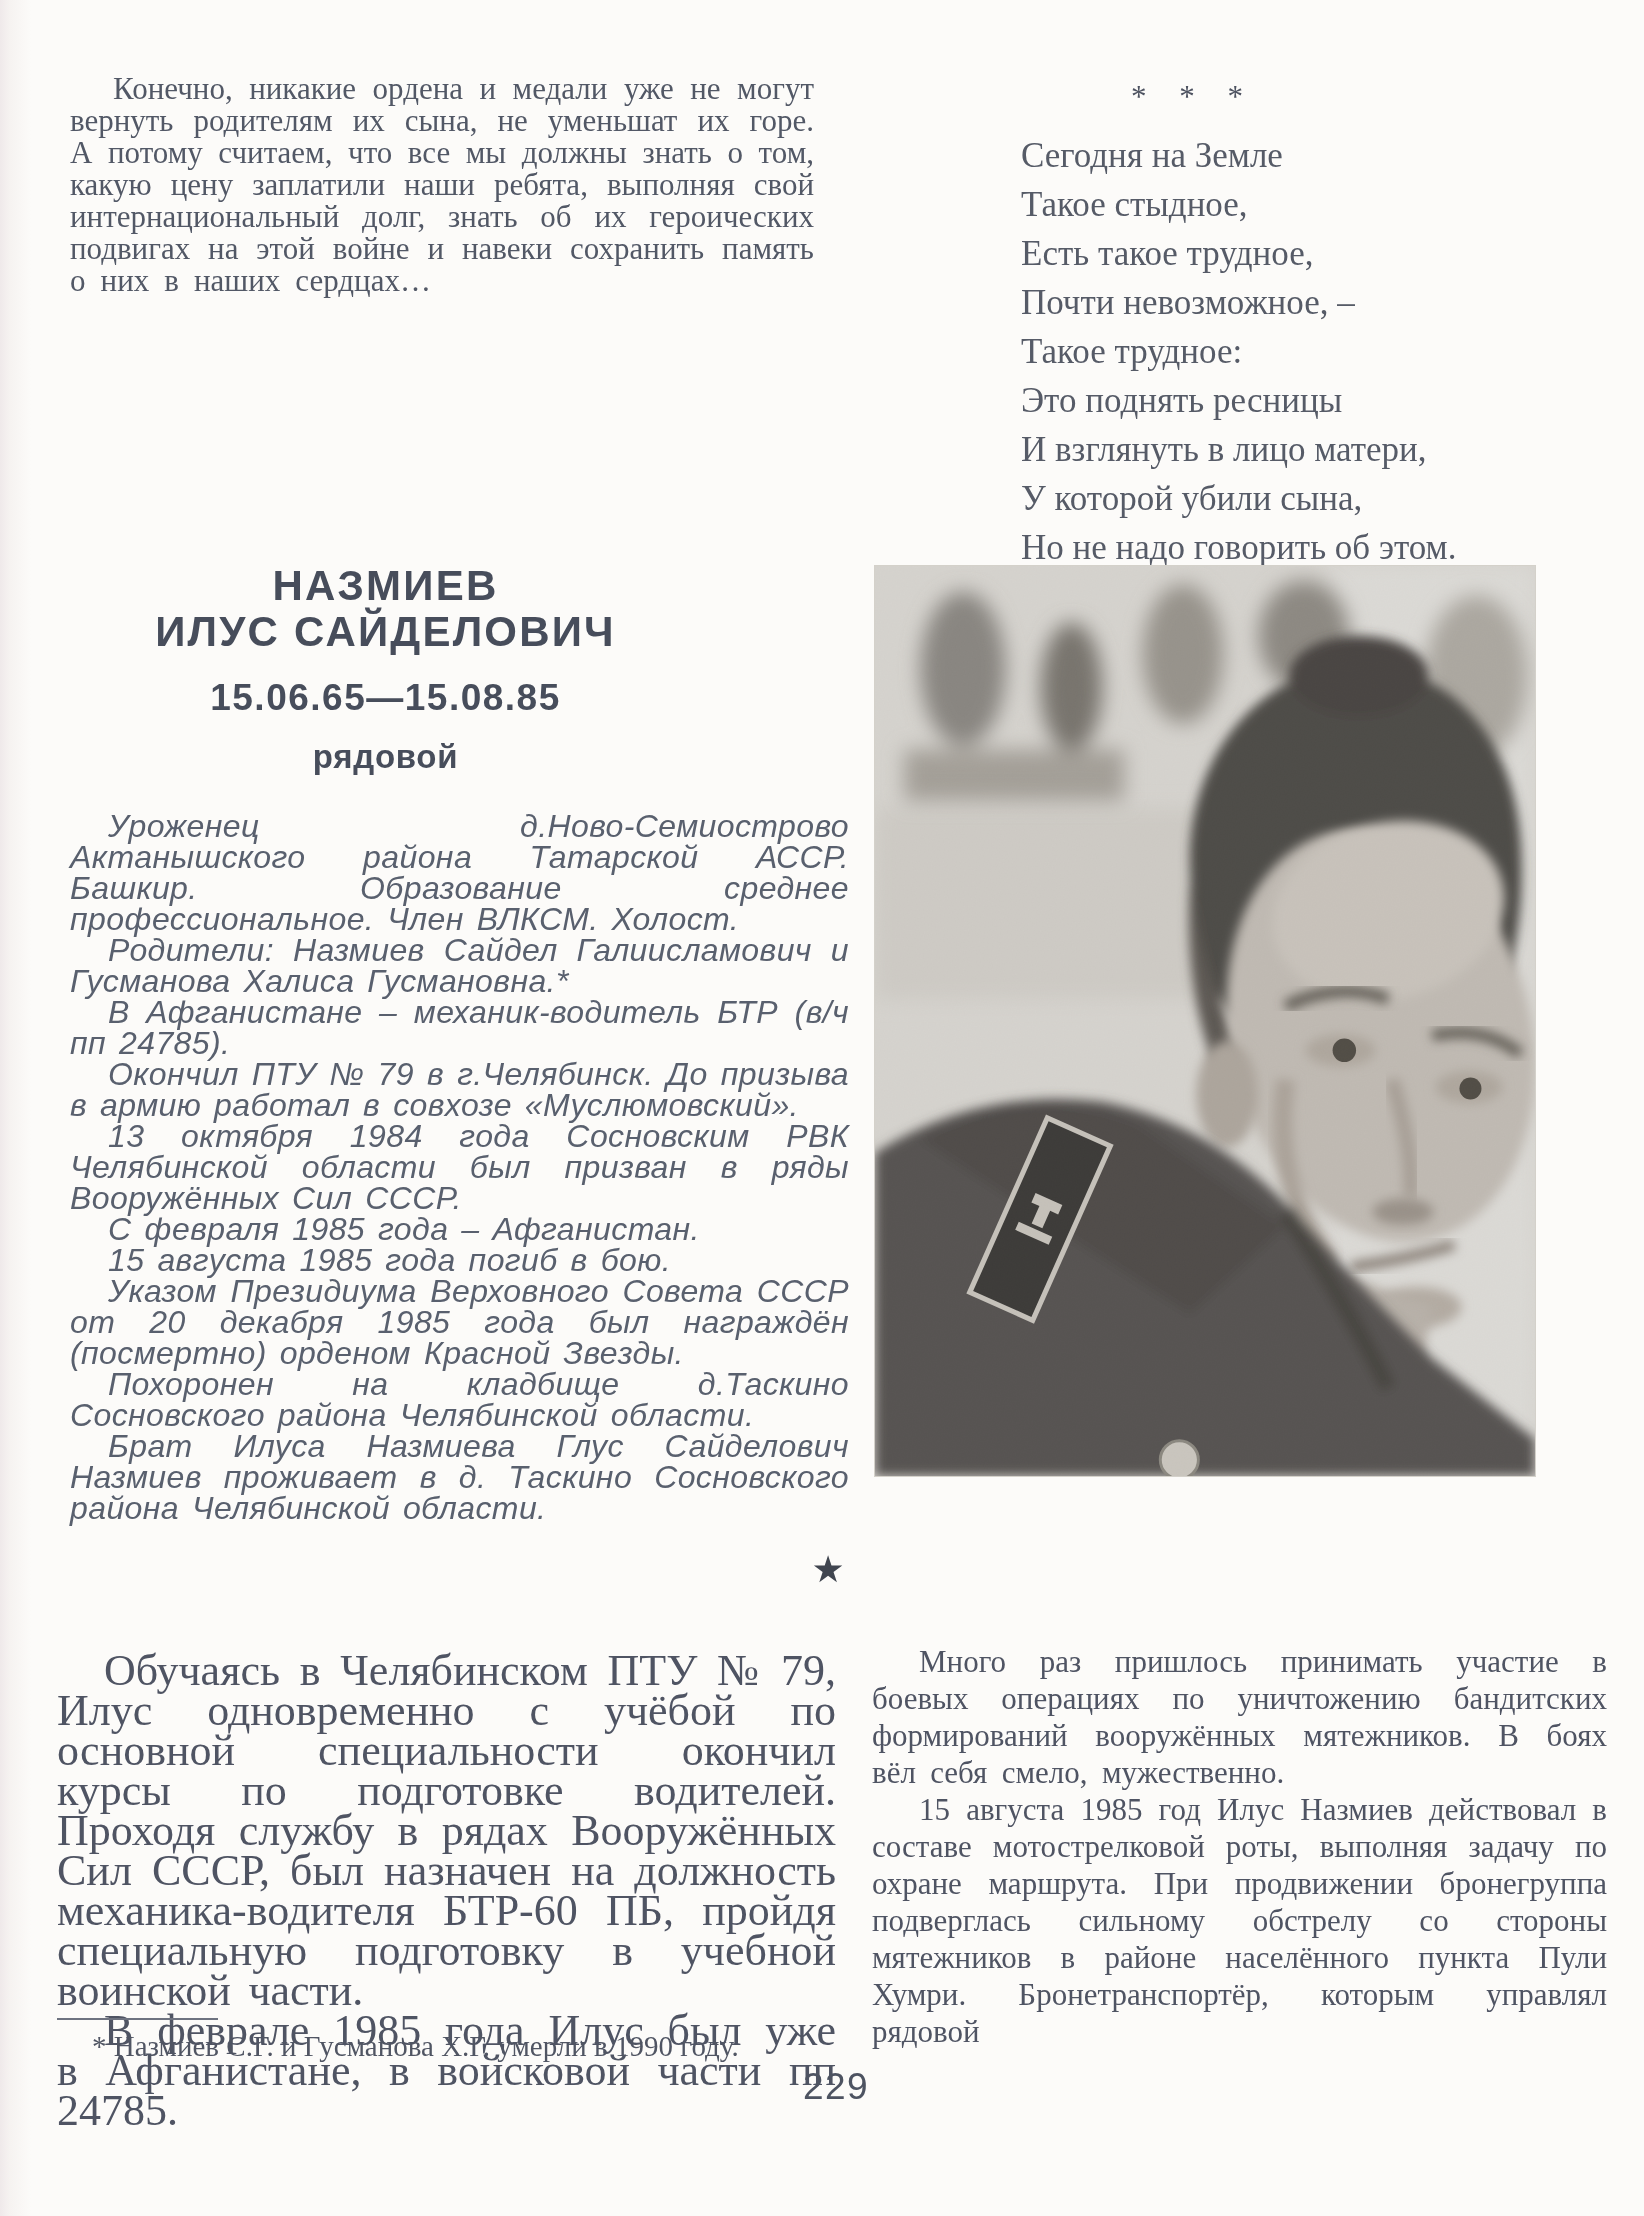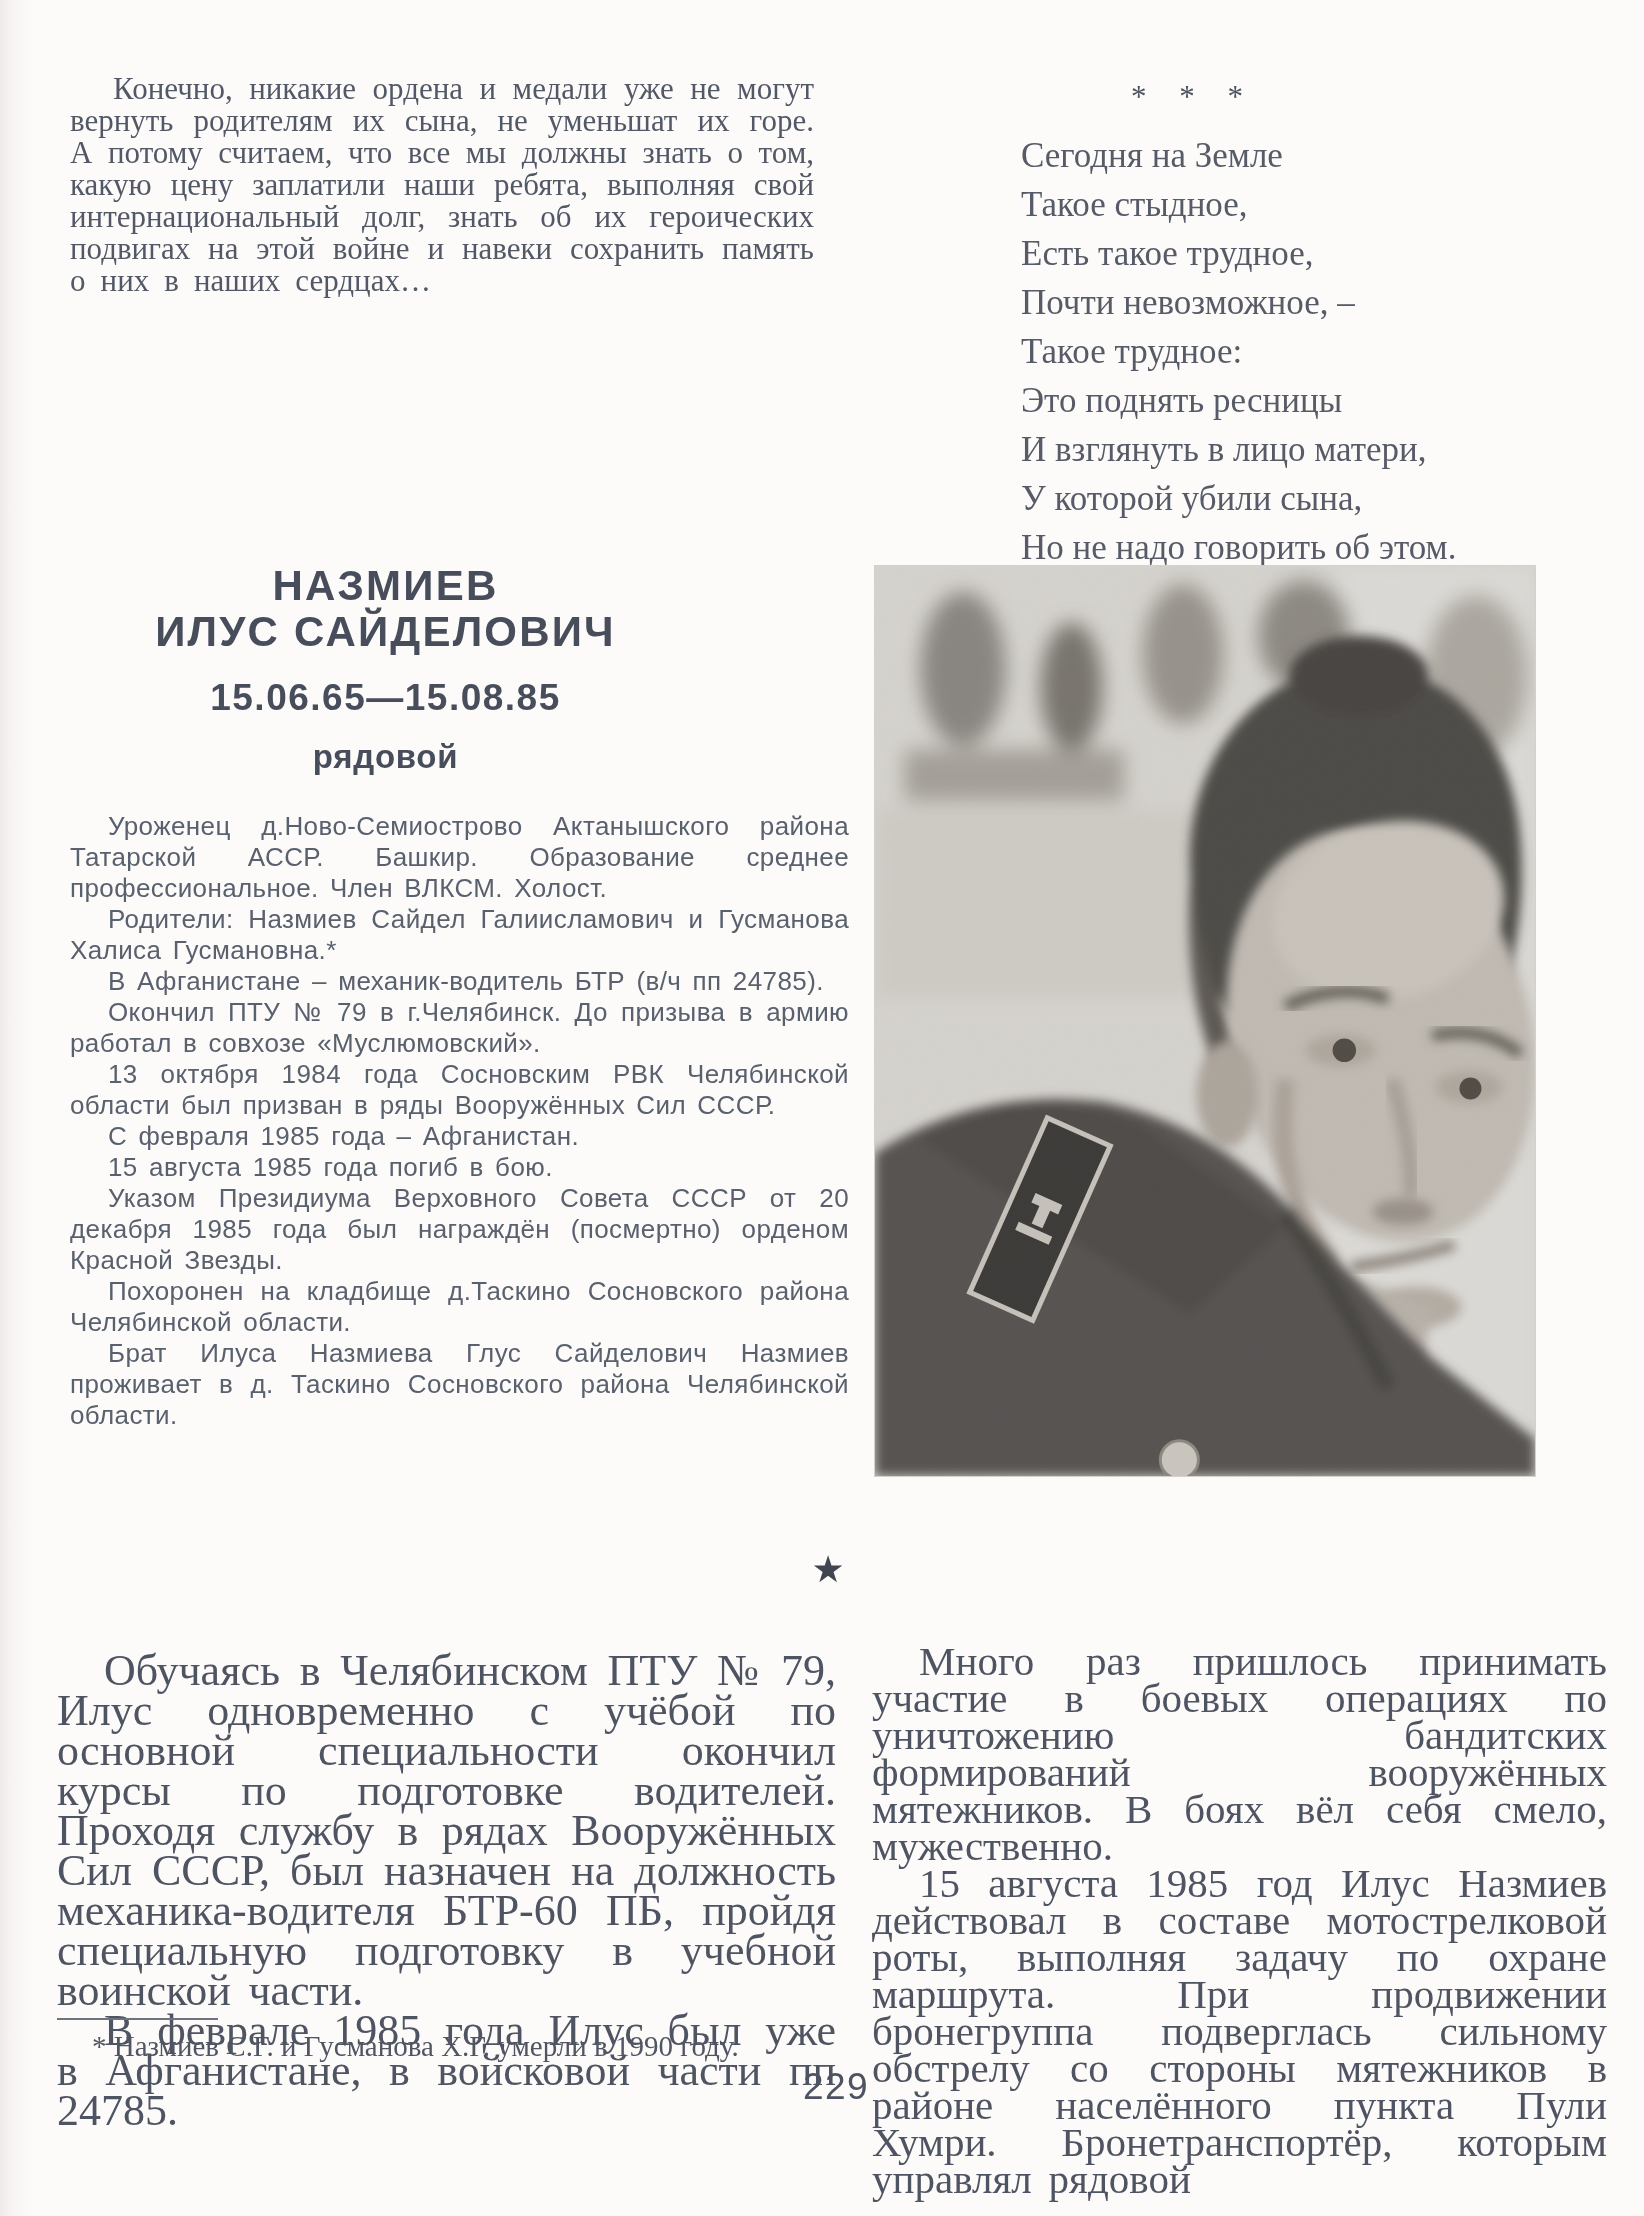--- a/index.html
+++ b/index.html
@@ -37,43 +37,43 @@
   }
   .m-surname,.m-name{
     font-weight:bold;font-size:42px;line-height:46px;letter-spacing:2.2px;
   }
   .m-dates{margin-top:22px;font-weight:bold;font-size:37px;letter-spacing:1.5px;}
   .m-rank{margin-top:19px;font-weight:bold;font-size:33px;letter-spacing:0.7px;}
   
   .bio{
     position:absolute;left:70px;top:811px;width:779px;
     font-family:"Liberation Sans", sans-serif;
-    font-size:26px;line-height:31px;color:#59606e;
-    text-align:justify;letter-spacing:0.4px;
+    font-size:32px;line-height:31px;color:#59606e;
+    text-align:justify;letter-spacing:0.4px;font-style:italic;
   }
   .bio p{margin:0;text-indent:38px;word-spacing:3.7px;}
   
   .photo-frame{
     position:absolute;left:875px;top:566px;width:660px;height:910px;
     outline:0.7px solid #d4d1ca;background:#e7e4de;
   }
   .photo-frame svg{display:block;width:100%;height:100%;}
   
   .star-divider{
     position:absolute;left:806px;top:1548px;width:44px;text-align:center;
     font-size:37px;color:#40454f;
   }
   
   .article-left{
     position:absolute;left:57px;top:1651px;width:779px;
     font-size:44px;line-height:40px;color:#4f5463;text-align:justify;
   }
   .article-right{
     position:absolute;left:872px;top:1643px;width:735px;
-    font-size:41px;line-height:37px;color:#4f5463;text-align:justify;
+    font-size:31px;line-height:37px;color:#4f5463;text-align:justify;
   }
   .article-left p,.article-right p{margin:0;text-indent:47px;word-spacing:6.6px;}
   
   .footnote-rule{
     position:absolute;left:57px;top:2018px;width:161px;height:0;
     border-top:2.2px solid #6e7380;
   }
   .footnote{
     position:absolute;left:57px;top:2029px;width:779px;
     font-size:29px;line-height:34px;color:#5055633;color:#505563;

